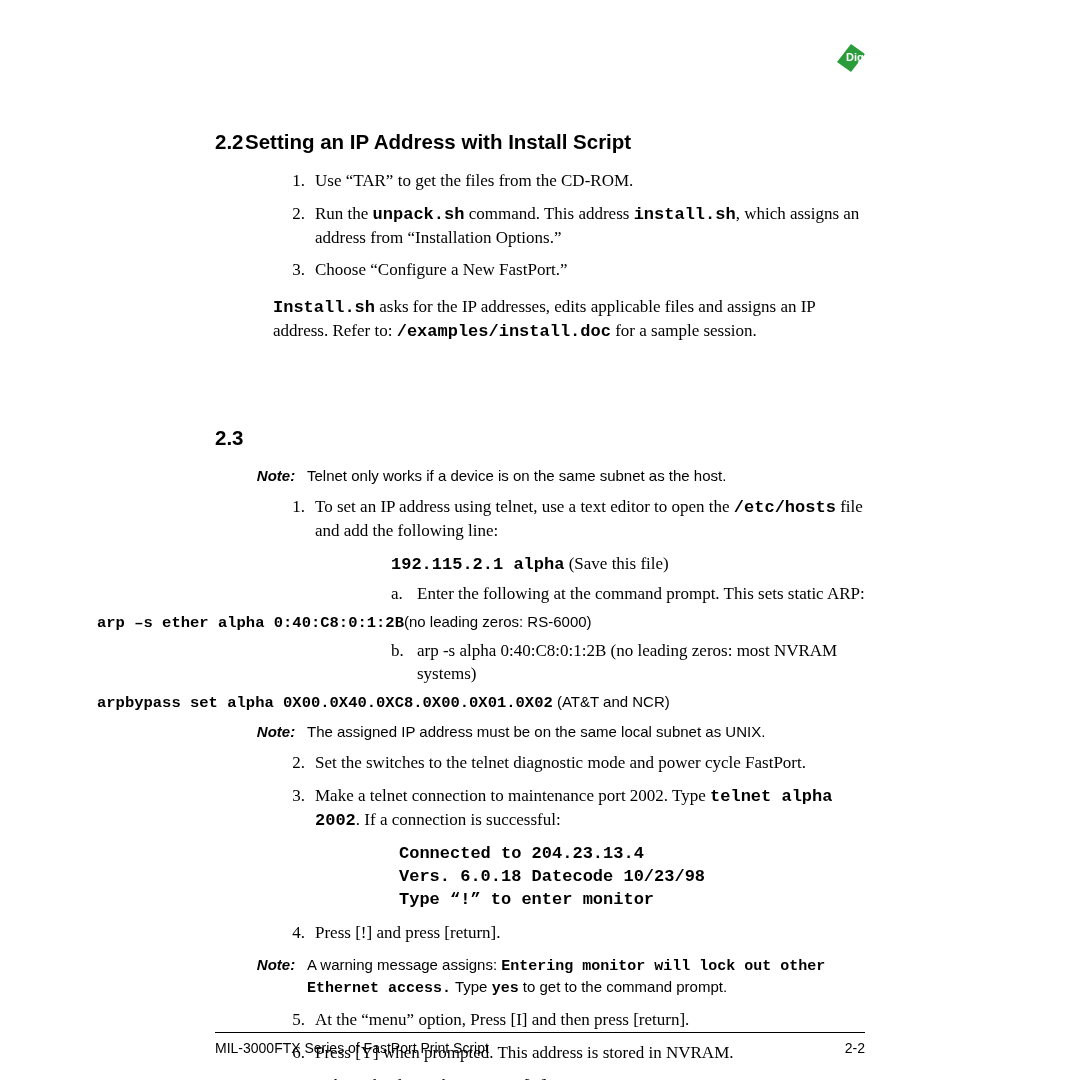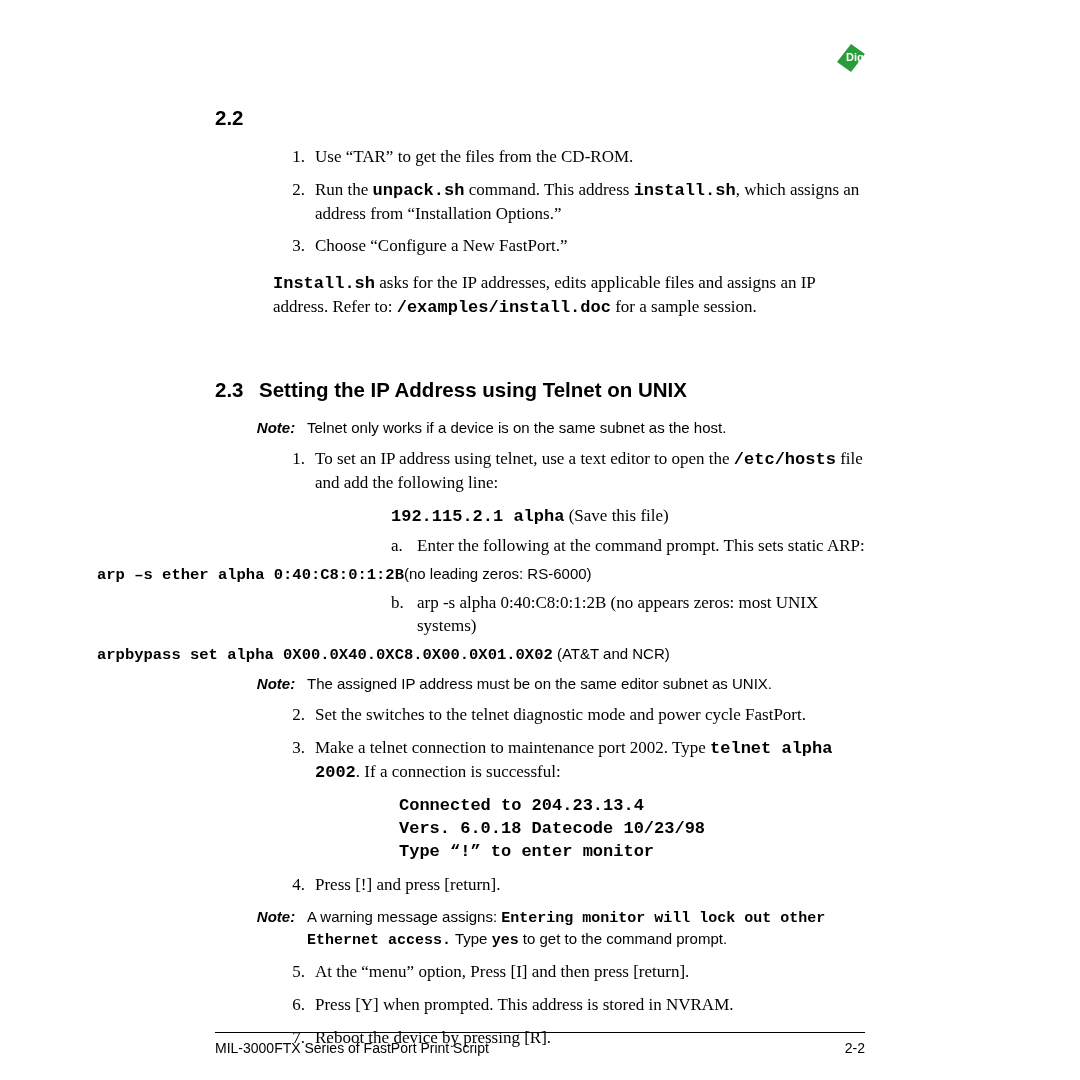--- a/index.html
+++ b/index.html
@@ -21,23 +21,22 @@
   .logo {
     position: absolute;
     right: 215px;
     top: 44px;
   }
   .logo svg { display:block; }
   .h2 {
     font-family: Arial, Helvetica, sans-serif;
     font-weight: bold;
     font-size: 20.5px;
-    margin: 56px 0 14px 0;
-    display:flex;
-    gap: 14px;
+    margin: 80px 0 14px 0;
+    display:flex;
   }
   .h2 .num { min-width: 30px; }
   .ol {
     margin: 0 0 0 72px;
   }
   .li {
     display:flex;
     gap:10px;
     margin: 10px 0 10px 0;
   }
@@ -105,20 +104,21 @@
 
   <div class="logo">
     <svg width="36" height="28" viewBox="0 0 36 28">
       <polygon points="8,18 22,0 36,10 22,28" fill="#2a9d3a"></polygon>
       <text x="17" y="17" font-family="Arial" font-weight="bold" font-size="11" fill="#fff">Digi</text>
     </svg>
   </div>
 
   <div class="h2">
     <span class="num">2.2</span>
+    <span>Setting an IP Address with Install Script</span>
   </div>
 
   <div class="ol">
     <div class="li">
       <span class="idx">1.</span>
       <span class="body">Use “TAR” to get the files from the CD-ROM.</span>
     </div>
     <div class="li">
       <span class="idx">2.</span>
       <span class="body">
@@ -130,21 +130,20 @@
       <span class="body">Choose “Configure a New FastPort.”</span>
     </div>
   </div>
 
   <div class="para">
     <span class="mono">Install.sh</span><span> asks for the IP addresses, edits applicable files and assigns an IP address. Refer to: </span><span class="mono">/examples/install.doc</span><span> for a sample session.</span>
   </div>
 
   <div class="h2">
     <span class="num">2.3</span>
-    <span>Setting the IP Address using Telnet on UNIX</span>
   </div>
 
   <div class="note-row">
     <span class="nl">Note:</span>
     <span class="nb">Telnet only works if a device is on the same subnet as the host.</span>
   </div>
 
   <div class="ol">
     <div class="li">
       <span class="idx">1.</span>
@@ -161,31 +160,31 @@
       <span class="sidx">a.</span>
       <span>Enter the following at the command prompt. This sets static ARP:</span>
     </div>
 
     <div class="full-arp">
       <span class="mono">arp –s ether alpha 0:40:C8:0:1:2B</span><span class="tail">(no leading zeros: RS-6000)</span>
     </div>
 
     <div class="sub-li">
       <span class="sidx">b.</span>
-      <span>arp -s alpha 0:40:C8:0:1:2B (no appears zeros: most UNIX systems)</span>
+      <span>arp -s alpha 0:40:C8:0:1:2B (no leading zeros: most NVRAM systems)</span>
     </div>
 
     <div class="full-arp">
       <span class="mono">arpbypass set alpha 0X00.0X40.0XC8.0X00.0X01.0X02</span><span class="tail"> (AT&amp;T and NCR)</span>
     </div>
   </div>
 
   <div class="note-row">
     <span class="nl">Note:</span>
-    <span class="nb">The assigned IP address must be on the same editor subnet as UNIX.</span>
+    <span class="nb">The assigned IP address must be on the same local subnet as UNIX.</span>
   </div>
 
   <div class="ol">
     <div class="li">
       <span class="idx">2.</span>
       <span class="body">Set the switches to the telnet diagnostic mode and power cycle FastPort.</span>
     </div>
     <div class="li">
       <span class="idx">3.</span>
       <span class="body">

